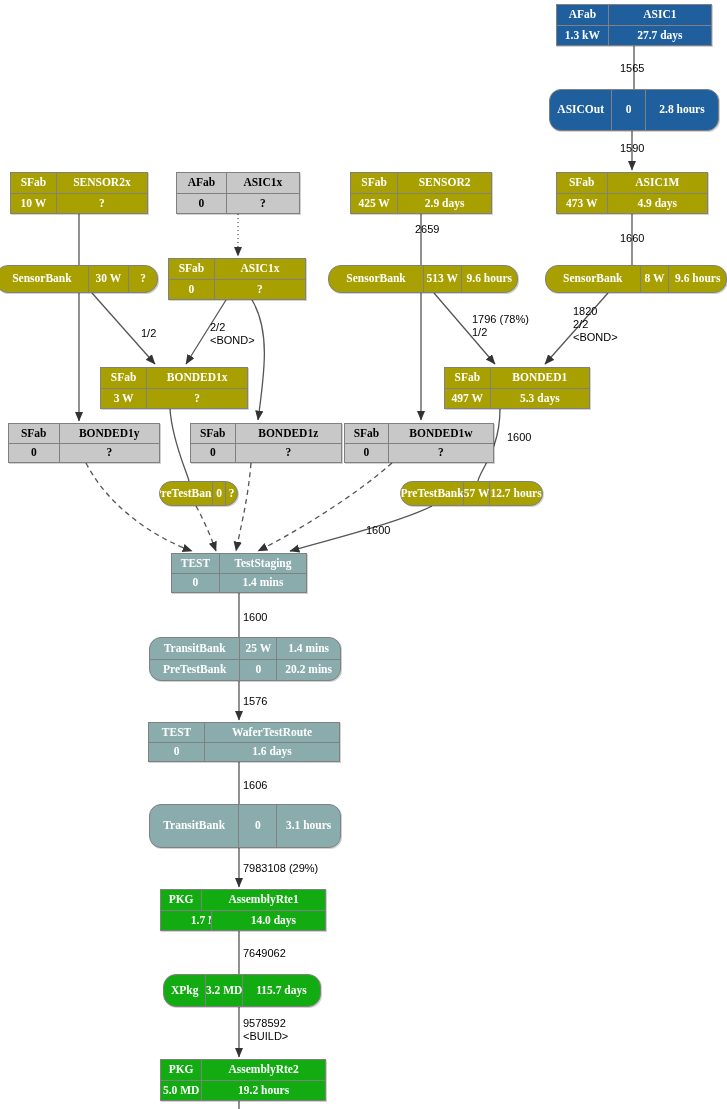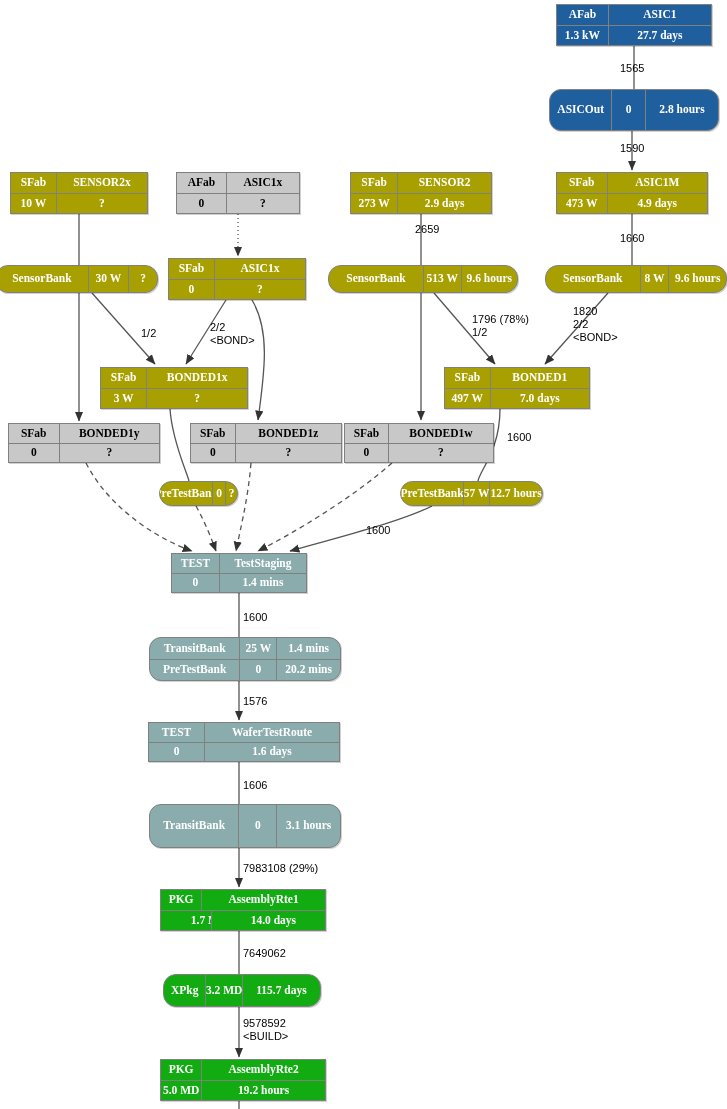--- a/index.html
+++ b/index.html
@@ -209,21 +209,21 @@
           <div class="cell" style="flex: 0 0 33%;">0</div>
           <div class="cell" style="flex: 0 0 67%;">?</div>
         </div>
       </div>
       <div class="node n-olive two-row" style="left: 350px; top: 172px; width: 142px; height: 42px;">
         <div class="row">
           <div class="cell" style="flex: 0 0 33%;">SFab</div>
           <div class="cell" style="flex: 0 0 67%;">SENSOR2</div>
         </div>
         <div class="row">
-          <div class="cell" style="flex: 0 0 33%;">273 W</div>
+          <div class="cell" style="flex: 0 0 33%;">425 W</div>
           <div class="cell" style="flex: 0 0 67%;">2.9 days</div>
         </div>
       </div>
       <div class="node n-olive rounded" style="left: 328px; top: 265px; width: 190px; height: 28px;">
         <div class="row">
           <div class="cell" style="flex: 0 0 50%;">SensorBank</div>
           <div class="cell" style="flex: 0 0 20%;">513 W</div>
           <div class="cell" style="flex: 0 0 30%;">9.6 hours</div>
         </div>
       </div>
@@ -237,21 +237,21 @@
           <div class="cell" style="flex: 0 0 69%;">?</div>
         </div>
       </div>
       <div class="node n-olive two-row" style="left: 444px; top: 367px; width: 146px; height: 42px;">
         <div class="row">
           <div class="cell" style="flex: 0 0 31%;">SFab</div>
           <div class="cell" style="flex: 0 0 69%;">BONDED1</div>
         </div>
         <div class="row">
           <div class="cell" style="flex: 0 0 31%;">497 W</div>
-          <div class="cell" style="flex: 0 0 69%;">7.0 days</div>
+          <div class="cell" style="flex: 0 0 69%;">5.3 days</div>
         </div>
       </div>
       <div class="node n-grey two-row" style="left: 8px; top: 423px; width: 152px; height: 40px;">
         <div class="row">
           <div class="cell" style="flex: 0 0 33%;">SFab</div>
           <div class="cell" style="flex: 0 0 67%;">BONDED1y</div>
         </div>
         <div class="row">
           <div class="cell" style="flex: 0 0 33%;">0</div>
           <div class="cell" style="flex: 0 0 67%;">?</div>

